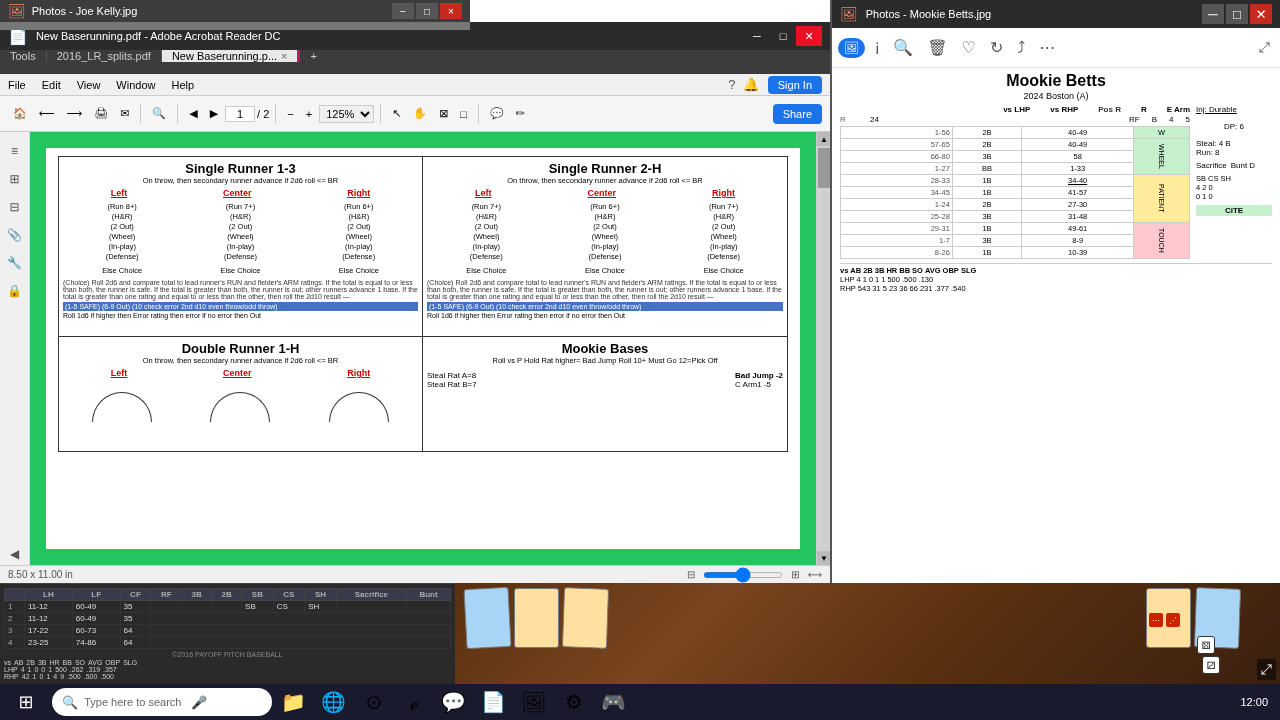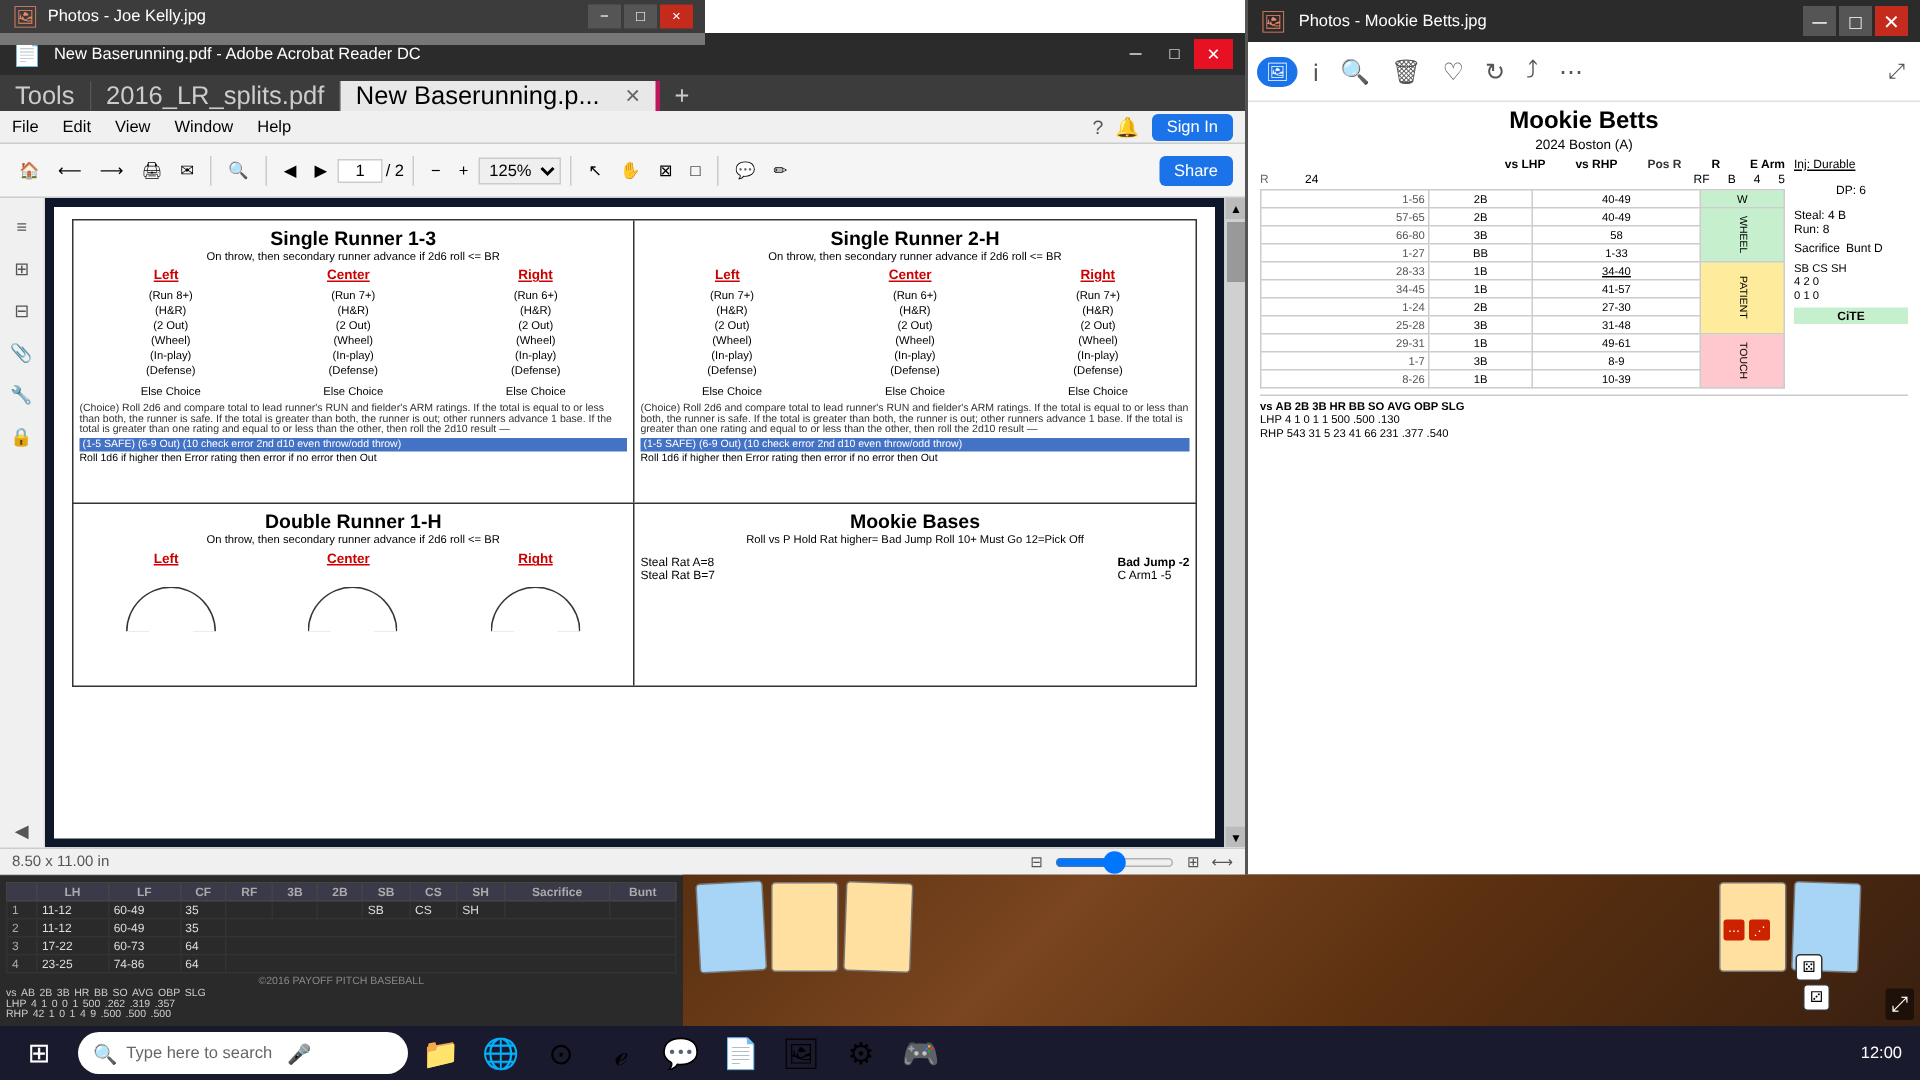--- a/index.html
+++ b/index.html
@@ -42,28 +42,28 @@
       <div style="background:#2b2b2b; color:#fff; height:28px; display:flex; align-items:center; padding:0 8px; font-size:11px; gap:8px; margin-top:22px;">
         <span style="font-size:16px; color:#e55;">📄</span>
         <span>New Baserunning.pdf - Adobe Acrobat Reader DC</span>
         <div class="win-controls">
           <button class="win-ctrl">─</button>
           <button class="win-ctrl">□</button>
           <button class="win-ctrl close">✕</button>
         </div>
       </div>
 
-      <div style="background:#3c3c3c; height:24px; display:flex; align-items:flex-end; font-size:17px;">
+      <div style="background:#3c3c3c; height:24px; display:flex; align-items:flex-start; font-size:11px;">
         <div style="background:#3c3c3c;color:#ccc;padding:0 10px;display:flex;align-items:center;border-right:1px solid #555;">
           <span>Tools</span>
         </div>
         <div style="background:#3c3c3c;color:#ccc;padding:0 10px;display:flex;align-items:center;border-right:1px solid #555;">
           <span>2016_LR_splits.pdf</span>
         </div>
-        <div style="background:#e8e8e8;color:#000;padding:0 10px;display:flex;align-items:center;border-right:3px solid #be185d;gap:17px;">
+        <div style="background:#e8e8e8;color:#000;padding:0 10px;display:flex;align-items:center;border-right:3px solid #be185d;gap:4px;">
           <span>New Baserunning.p...</span>
           <span style="color:#666;">×</span>
         </div>
         <div style="background:#3c3c3c;color:#ccc;padding:0 10px;display:flex;align-items:center;">+</div>
       </div>
 
       <div style="background:#f0f0f0; height:22px; display:flex; align-items:center; padding:0 8px; gap:16px; font-size:11px; border-bottom:1px solid #ccc;">
         <span style="cursor:pointer;">File</span>
         <span style="cursor:pointer;">Edit</span>
         <span style="cursor:pointer;">View</span>
@@ -115,21 +115,21 @@
           <button style="width:22px;height:22px;background:transparent;border:none;cursor:pointer;font-size:12px;color:#555;">≡</button>
           <button style="width:22px;height:22px;background:transparent;border:none;cursor:pointer;font-size:12px;color:#555;">⊞</button>
           <button style="width:22px;height:22px;background:transparent;border:none;cursor:pointer;font-size:12px;color:#555;">⊟</button>
           <button style="width:22px;height:22px;background:transparent;border:none;cursor:pointer;font-size:12px;color:#555;">📎</button>
           <button style="width:22px;height:22px;background:transparent;border:none;cursor:pointer;font-size:12px;color:#555;">🔧</button>
           <button style="width:22px;height:22px;background:transparent;border:none;cursor:pointer;font-size:12px;color:#555;">🔒</button>
 
           <button style="width:22px;height:22px;background:transparent;border:none;cursor:pointer;font-size:12px;color:#555;margin-top:auto;">◀</button>
         </div>
 
-        <div style="flex:1; background:#0f172a; overflow:hidden; padding:6px;">
+        <div style="flex:1; background:#22c55e; overflow:hidden; padding:16px;">
           <div style="background:#fff; height:100%; overflow:hidden; padding:8px 12px; font-size:8.5px;">
 
             <div style="display:grid; grid-template-columns:1fr 1fr; border:1px solid #333; height:47%;">
 
               <div style="border-right:1px solid #333; padding:4px;">
                 <div style="font-size:13px; font-weight:bold; text-align:center;">
                   <span>Single   Runner 1-3</span>
                 </div>
                 <div style="font-size:7.5px; text-align:center; margin-bottom:3px;">On throw, then secondary runner advance if 2d6 roll &lt;= BR</div>
                 <div style="display:flex; justify-content:space-around; margin-bottom:4px;">
@@ -434,21 +434,21 @@
             <span>500</span>
             <span>.500</span>
             <span>.130</span>
           </div>
           <div style="display:flex;gap:2px;">
             <span>RHP</span>
             <span>543</span>
             <span>31</span>
             <span>5</span>
             <span>23</span>
-            <span>41</span>
+            <span>36</span>
             <span>66</span>
             <span>231</span>
             <span>.377</span>
             <span>.540</span>
           </div>
         </div>
       </div>
     </div>
   </div>
 

